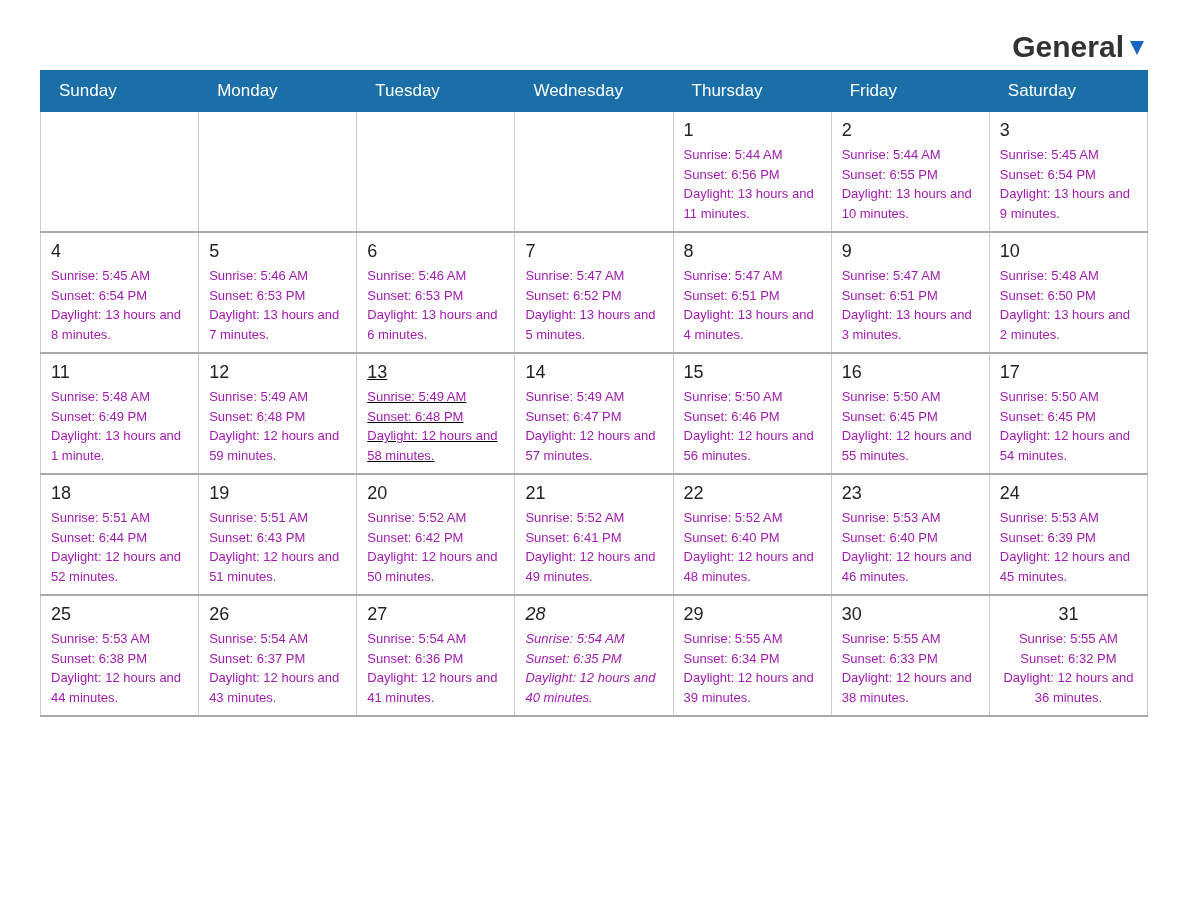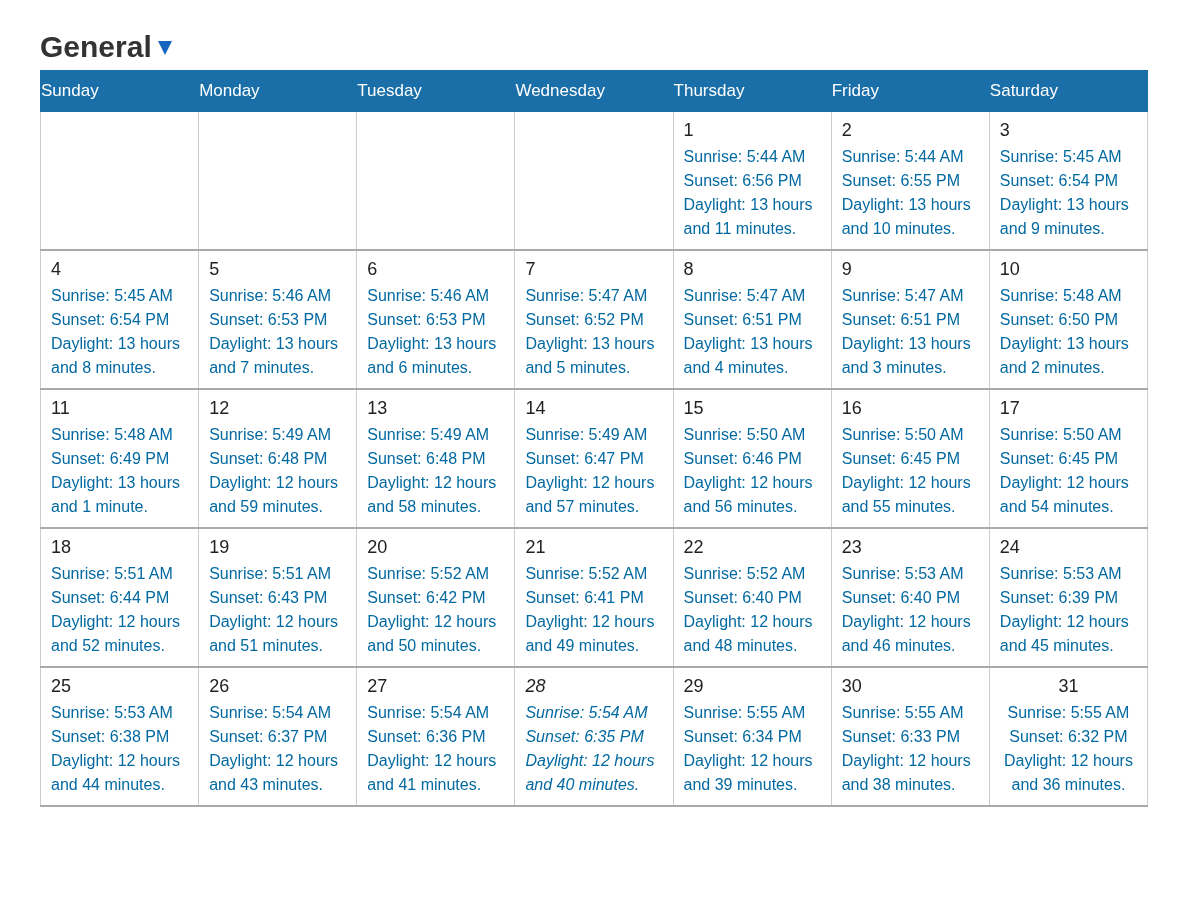--- a/index.html
+++ b/index.html
@@ -5,21 +5,21 @@
     * { box-sizing: border-box; margin: 0; padding: 0; }
     body {
       background: #fff;
       font-family: Arial, sans-serif;
       padding: 30px 40px;
       width: 1188px;
       min-height: 918px;
     }
     .header-row {
       display: flex;
-      justify-content: flex-start;
+      justify-content: flex-end;
       align-items: flex-start;
     }
     .logo {
       display: flex;
       flex-direction: column;
       align-items: flex-start;
     }
     .title-block {
       text-align: right;
     }
@@ -37,40 +37,40 @@
     .calendar {
       width: 100%;
       border-collapse: collapse;
       margin-top: 10px;
     }
     .calendar th {
       background-color: #1a6fa8;
       color: #fff;
       font-size: 17px;
       font-weight: normal;
-      padding: 10px 0;
+      padding: 10px 18px;
       border: 1px solid #1a6fa8;
       text-align: left;
     }
     .calendar td {
       border: 1px solid #ccc;
       vertical-align: top;
       padding: 8px 10px;
       width: 14.28%;
       min-height: 100px;
     }
     .day-number {
       font-size: 18px;
       color: #222;
       font-weight: normal;
       margin-bottom: 4px;
     }
     .day-info {
-      font-size: 16px;
-      color: #0369a1;
+      font-size: 13px;
+      color: #a21caf;
       line-height: 1.5;
     }
     .empty-cell {
       background: #fff;
     }
     tr:not(:last-child) td {
       border-bottom: 2px solid #aaa;
     }
     .logo-wrapper {
       display: flex;
@@ -159,21 +159,21 @@
       </tr>
       <tr>
         <td style="border-bottom: 2px solid rgb(170, 170, 170); border-top: 1px solid rgb(204, 204, 204);">
           <div class="day-number">11</div>
           <div class="day-info">Sunrise: 5:48 AM<br>Sunset: 6:49 PM<br>Daylight: 13 hours and 1 minute.</div>
         </td>
         <td style="border-bottom: 2px solid rgb(170, 170, 170); border-top: 1px solid rgb(204, 204, 204);">
           <div class="day-number">12</div>
           <div class="day-info">Sunrise: 5:49 AM<br>Sunset: 6:48 PM<br>Daylight: 12 hours and 59 minutes.</div>
         </td>
-        <td style="border-bottom: 2px solid rgb(170, 170, 170); border-top: 1px solid rgb(204, 204, 204);">
+        <td style="border-bottom: 2px solid rgb(170, 170, 170); border-top: 1px solid rgb(204, 204, 204); text-decoration: underline;">
           <div class="day-number">13</div>
           <div class="day-info">Sunrise: 5:49 AM<br>Sunset: 6:48 PM<br>Daylight: 12 hours and 58 minutes.</div>
         </td>
         <td style="border-bottom: 2px solid rgb(170, 170, 170); border-top: 1px solid rgb(204, 204, 204);">
           <div class="day-number">14</div>
           <div class="day-info">Sunrise: 5:49 AM<br>Sunset: 6:47 PM<br>Daylight: 12 hours and 57 minutes.</div>
         </td>
         <td style="border-bottom: 2px solid rgb(170, 170, 170); border-top: 1px solid rgb(204, 204, 204);">
           <div class="day-number">15</div>
           <div class="day-info">Sunrise: 5:50 AM<br>Sunset: 6:46 PM<br>Daylight: 12 hours and 56 minutes.</div>

